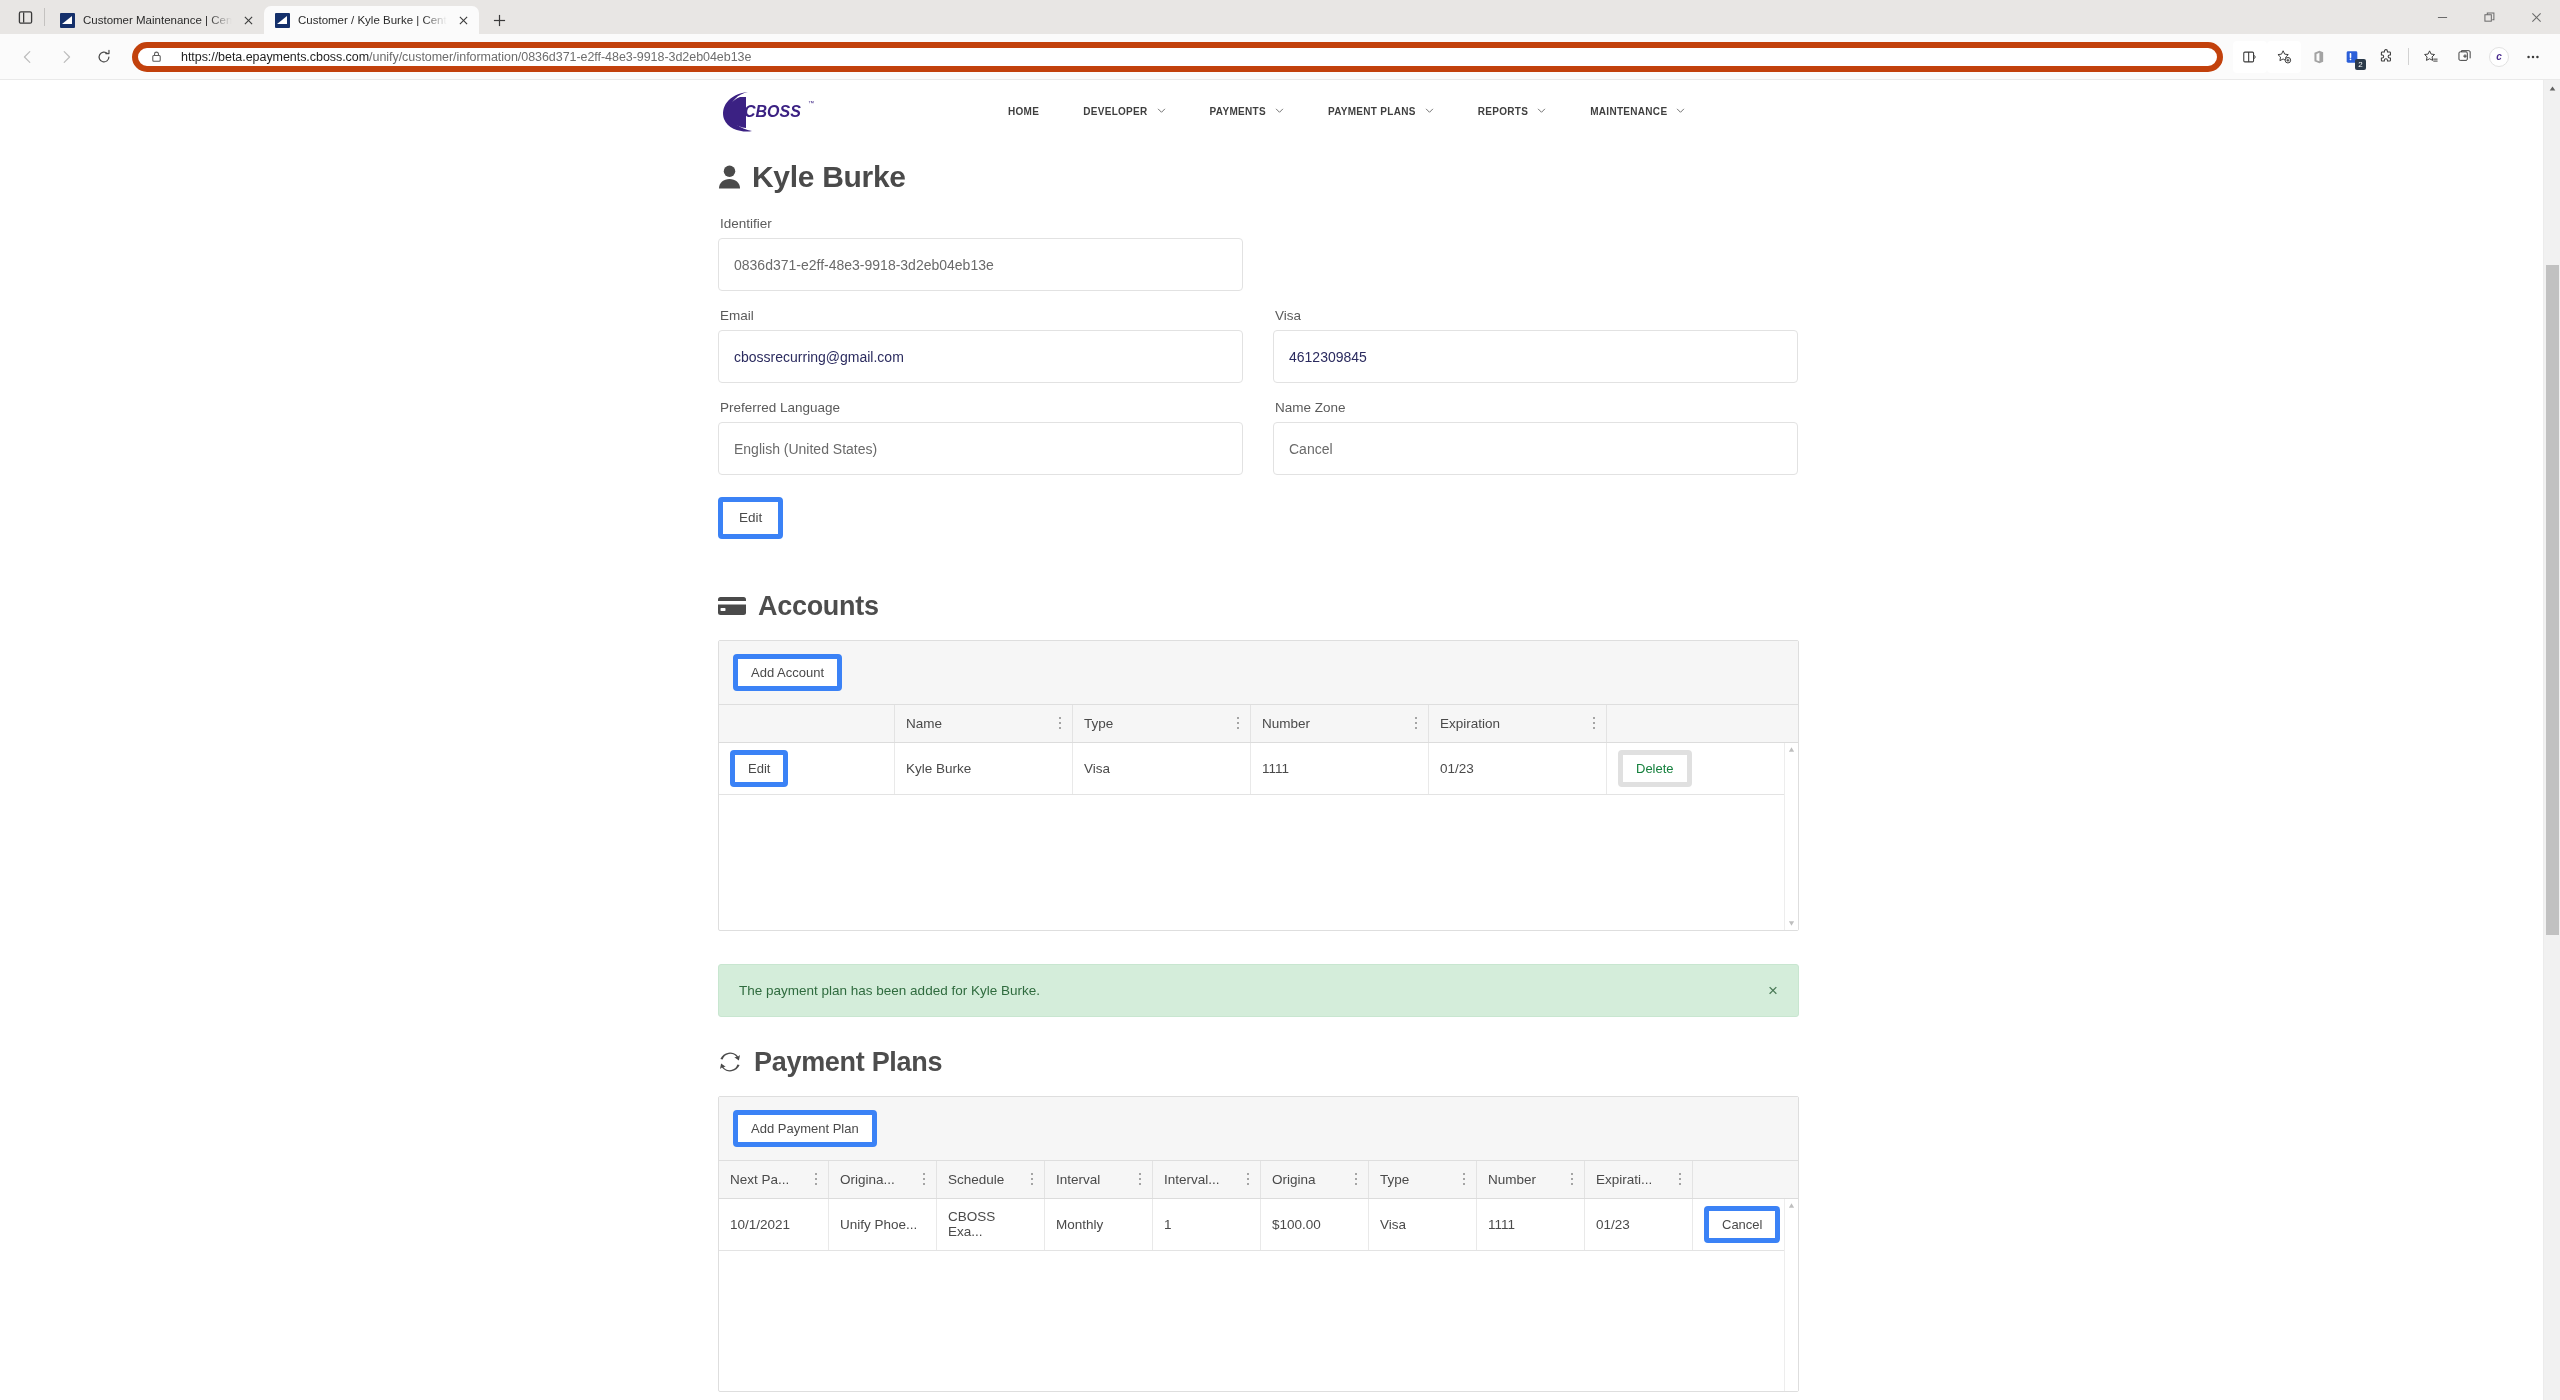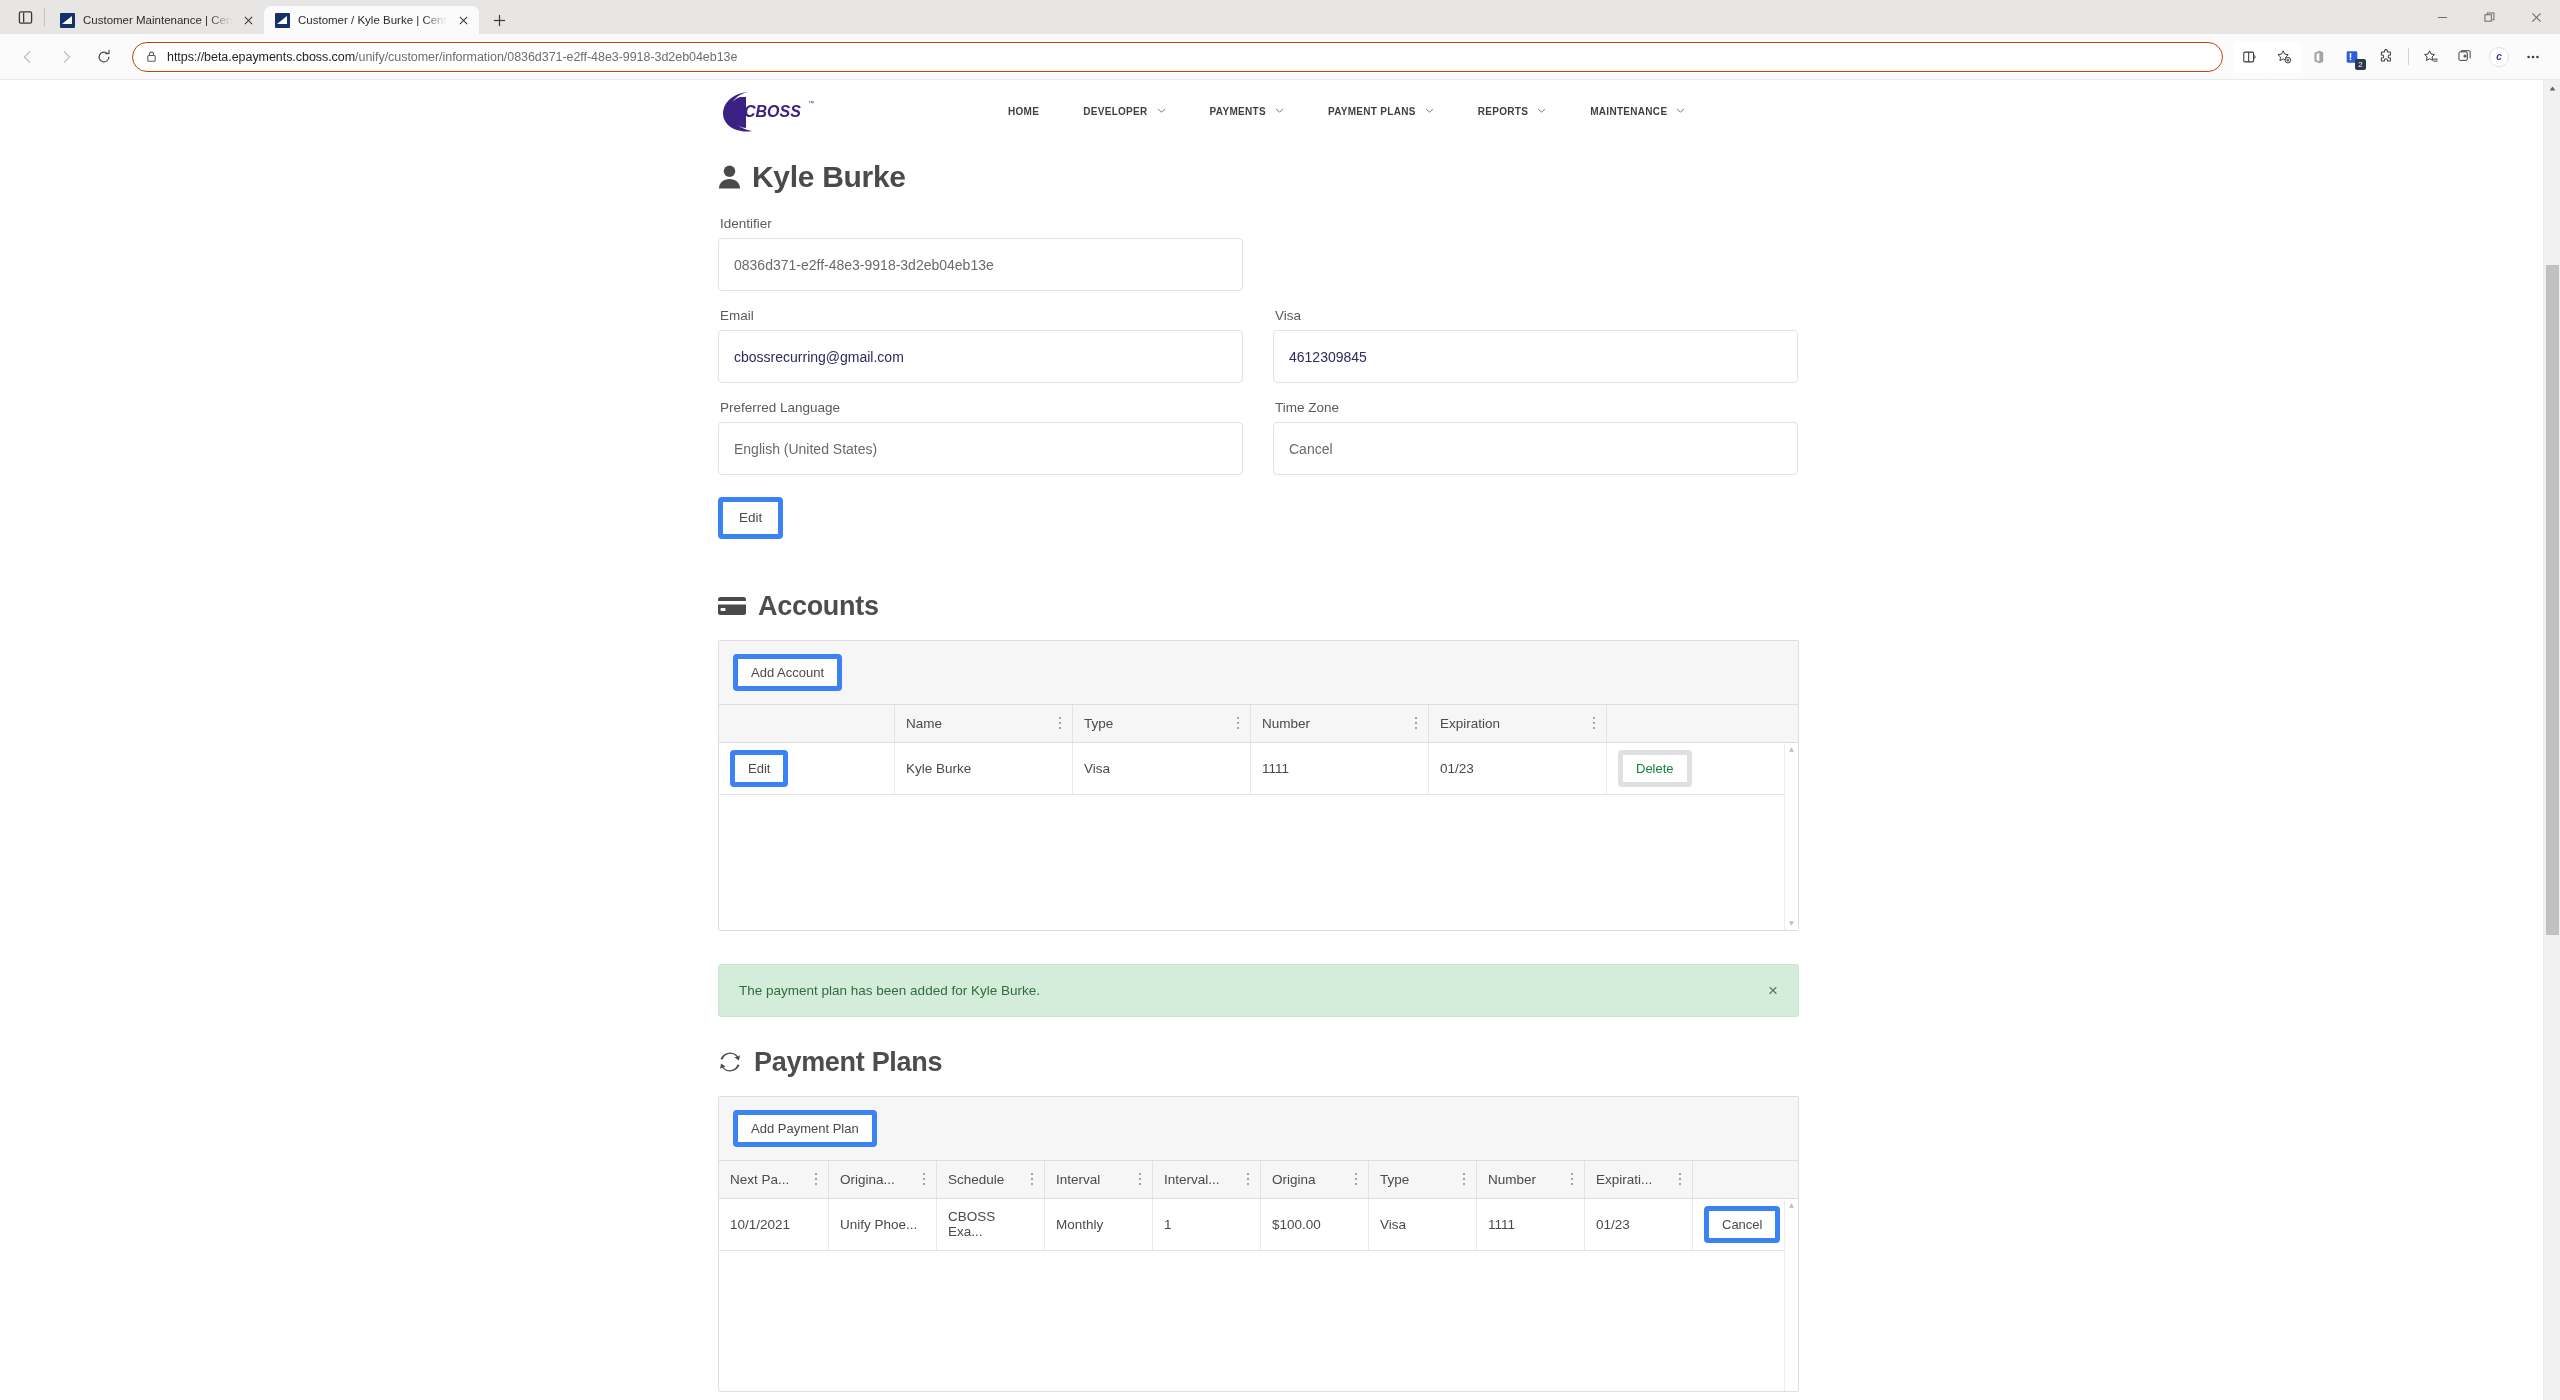--- a/index.html
+++ b/index.html
@@ -63,21 +63,21 @@
   .navbar {
     height:45px; background:#fbfbfb; display:flex; align-items:center;
     padding:0 10px; flex:0 0 45px; gap:2px;
   }
   .navbtn { width:36px; height:32px; display:flex; align-items:center; justify-content:center; border-radius:4px; }
   .navbtn svg { width:16px; height:16px; }
 
   .omnibox {
     flex:1 1 auto; height:30px; background:#ffffff; border-radius:15px;
     display:flex; align-items:center; padding:0 12px; margin:0 8px;
-    border:1px solid #c2410c; gap:9px; min-width:0;
+    border:6px solid #c2410c; gap:18px; min-width:0;
   }
   .omnibox .lock svg { width:13px; height:13px; display:block; }
   .urltext {
     font-size:12.5px; color:#1f1f1f; white-space:nowrap; overflow:hidden;
     letter-spacing:-0.05px;
   }
   .urltext .dim { color:#6d6d6d; }
 
   .toolicons { display:flex; align-items:center; height:32px; }
   .ticon { width:34px; height:32px; display:flex; align-items:center; justify-content:center; position:relative; border-radius:4px; }
@@ -441,21 +441,21 @@
           </div>
         </div>
 
         
         <div class="row2">
           <div class="col fgroup">
             <div class="fieldlabel">Preferred Language</div>
             <div class="fieldbox w-half">English (United States)</div>
           </div>
           <div class="col fgroup">
-            <div class="fieldlabel">Time Zone</div>
+            <div class="fieldlabel">Name Zone</div>
             <div class="fieldbox w-half">Cancel</div>
           </div>
         </div>
 
         
 
         <button class="btn" style="margin-top:5px;">Edit</button>
 
         
         <h2 class="sectiontitle" style="margin-top:52px;">

